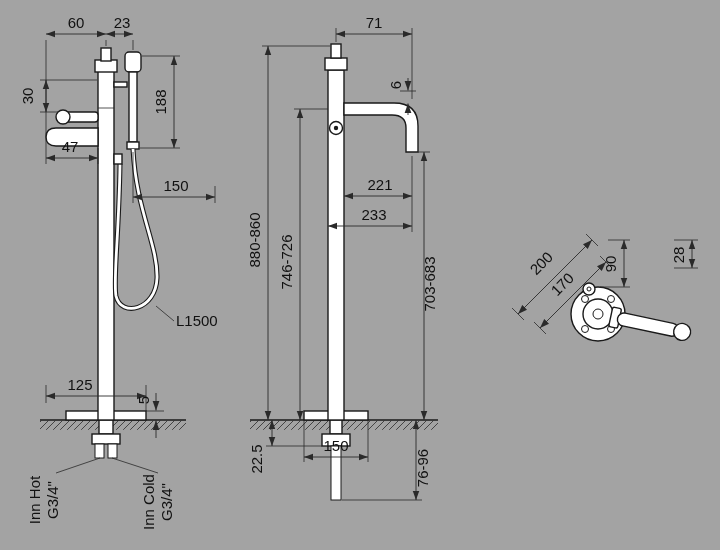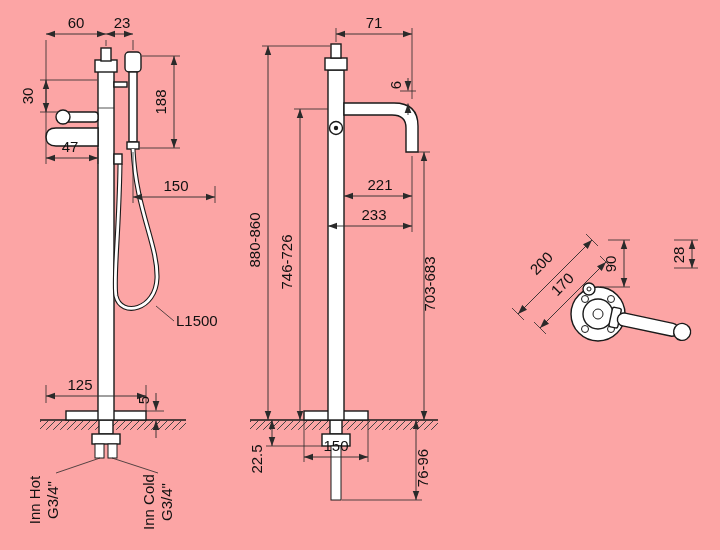--- a/index.html
+++ b/index.html
@@ -1,16 +1,16 @@
 <!DOCTYPE html>
 <html><head>
 <meta charset="utf-8">
 <style>
   html,body{margin:0;padding:0;background:#ffffff;}
-  .stage{width:720px;height:550px;background:#fca5a5;position:relative;overflow:hidden;}
+  .stage{width:720px;height:550px;background:#a3a3a3;position:relative;overflow:hidden;}
   svg text{font-family:"Liberation Sans","DejaVu Sans",sans-serif;font-size:15px;fill:#111;}
   .obj{fill:#fff;stroke:#1a1a1a;stroke-width:1.4;}
   .objthin{fill:#fff;stroke:#1a1a1a;stroke-width:1;}
   .dim{stroke:#2a2a2a;stroke-width:0.9;fill:none;}
   .ext{stroke:#2a2a2a;stroke-width:0.8;fill:none;}
   .leader{stroke:#2a2a2a;stroke-width:0.8;fill:none;}
   .floor{stroke:#1a1a1a;stroke-width:1.6;}
   .hose-outer{fill:none;stroke:#1a1a1a;stroke-width:5;}
   .hose-inner{fill:none;stroke:#fff;stroke-width:2.8;}
 </style>

